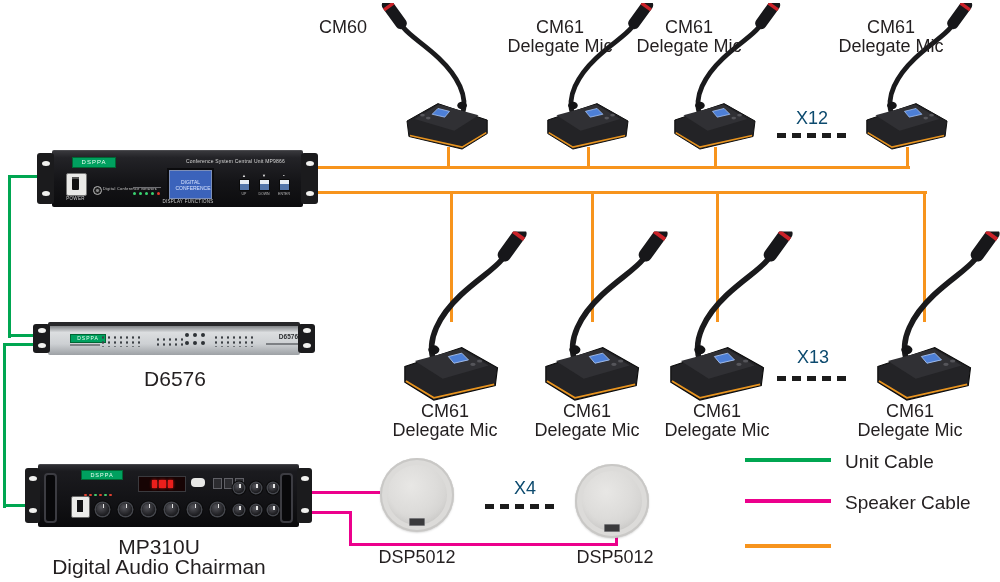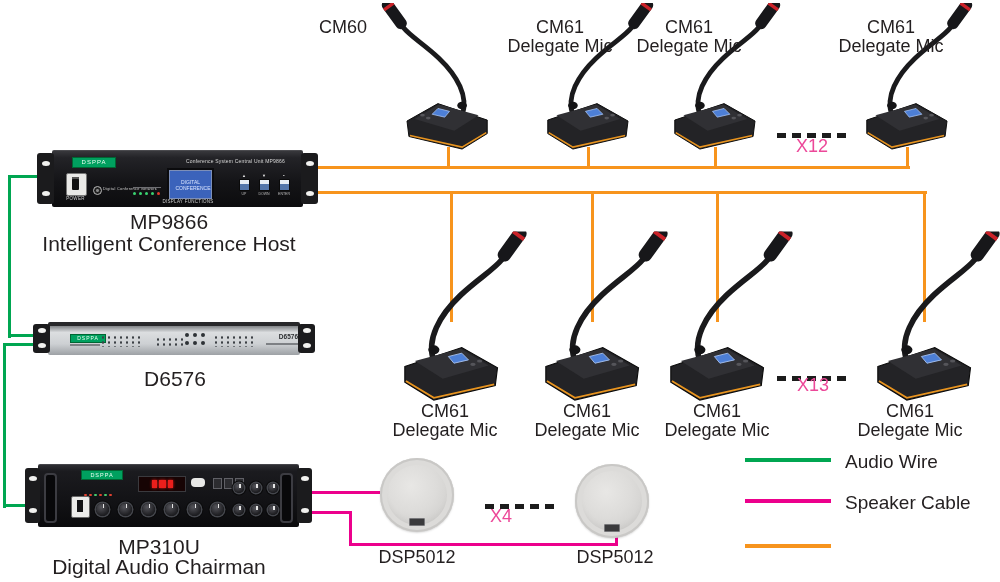--- a/index.html
+++ b/index.html
@@ -9,21 +9,21 @@
   
   .wire{position:absolute;z-index:1;}
   .wire-audio{background:var(--green,#00A651);}
   .wire-speaker{background:var(--pink,#EC008C);}
   .wire-dcn{background:var(--orange,#F7941D);}
   .dash{position:absolute;z-index:1;height:5px;
         background:repeating-linear-gradient(90deg,#1c1c1c 0 9px,transparent 9px 15px);}
   
   .lbl{position:absolute;z-index:3;text-align:center;font-size:18px;line-height:19px;color:#231F20;}
   .lbl.big{font-size:21px;line-height:21px;}
-  .mult{position:absolute;z-index:3;width:60px;text-align:center;font-size:18px;color:#ec4899;margin-top:28px;}
+  .mult{position:absolute;z-index:3;width:60px;text-align:center;font-size:18px;color:#0c4a6e;}
   .legend-label{position:absolute;z-index:3;font-size:19px;color:#231F20;}
   
   .speaker{position:absolute;z-index:2;width:74px;height:74px;border-radius:50%;
     background:radial-gradient(circle at 42% 38%, #e8e7e5 0%, #dddcda 40%, #d2d1cf 68%, #c3c2c0 100%);
     box-shadow:inset 0 0 0 2px #c9c8c6, inset 0 0 0 7px #dcdbd9, inset 0 -6px 10px rgba(0,0,0,.10), 0 1px 2px rgba(0,0,0,.15);}
   .speaker .badge{position:absolute;left:50%;bottom:6px;transform:translateX(-50%);
     width:14px;height:6px;background:#3a3a3c;border:1px solid #77777a;border-radius:1px;}
   
   .rack{position:absolute;z-index:2;}
   .ear{position:absolute;width:17px;background:#1b1b1d;border-radius:3px;z-index:3;}
@@ -134,21 +134,21 @@
   <div class="wire wire-speaker" style="left:310px;top:511px;width:42px;height:3px"></div>
   <div class="wire wire-speaker" style="left:349px;top:511px;width:3px;height:35px"></div>
   <div class="wire wire-speaker" style="left:349px;top:543px;width:269px;height:3px"></div>
   <div class="wire wire-speaker" style="left:615px;top:529px;width:3px;height:17px"></div>
 
   <div class="dash" style="left:777px;top:133px;width:72px"></div>
   <div class="dash" style="left:777px;top:376px;width:70px"></div>
   <div class="dash" style="left:485px;top:504px;width:72px"></div>
   <div class="mult" style="left:782px;top:108px">X12</div>
   <div class="mult" style="left:783px;top:347px">X13</div>
-  <div class="mult" style="left:471px;top:478px">X4</div>
+  <div class="mult" style="left:495px;top:478px">X4</div>
 
   <div class="mic flip" style="left:378px;top:3px">
     <svg width="116" height="150" viewBox="0 0 120 155">
         <use href="#micsym"></use>
       </svg>
   </div>
   <div class="mic" style="left:541px;top:3px">
     <svg width="116" height="150" viewBox="0 0 120 155">
         <use href="#micsym"></use>
       </svg>
@@ -253,24 +253,20 @@
         <div class="hbtn-glyph">▼</div>
         <div class="hbtn"></div>
         <div class="hbtn-name">DOWN</div>
       </div>
       <div class="hbtn-group" style="left:226px;top:22px">
         <div class="hbtn-glyph">▪</div>
         <div class="hbtn"></div>
         <div class="hbtn-name">ENTER</div>
       </div>
     </div>
-  </div>
-  <div class="lbl big" style="left:29px;top:211px;width:280px;line-height:22px">
-    <div>MP9866</div>
-      <div>Intelligent Conference Host</div>
   </div>
 
   <div class="rack sup" style="left:33px;top:321px;width:282px;height:35px">
     <div class="ear" style="left:0;top:3px;height:29px">
       <span class="hole" style="top:4px"></span>
         <span class="hole" style="top:19px"></span>
     </div>
     <div class="ear" style="right:0;top:3px;height:29px">
       <span class="hole" style="top:4px"></span>
         <span class="hole" style="top:19px"></span>
@@ -347,18 +343,18 @@
   <div class="speaker" style="left:380px;top:458px">
     <div class="badge"></div>
   </div>
   <div class="speaker" style="left:575px;top:464px">
     <div class="badge"></div>
   </div>
   <div class="lbl" style="left:357px;top:548px;width:120px">DSP5012</div>
   <div class="lbl" style="left:555px;top:548px;width:120px">DSP5012</div>
 
   <div class="legend-swatch wire-audio" style="left:745px;top:458px"></div>
-  <div class="legend-label" style="left:845px;top:451px">Audio Wire</div>
+  <div class="legend-label" style="left:845px;top:451px">Unit Cable</div>
   <div class="legend-swatch wire-speaker" style="left:745px;top:499px"></div>
   <div class="legend-label" style="left:845px;top:492px">Speaker Cable</div>
   <div class="legend-swatch wire-dcn" style="left:745px;top:544px"></div>
 
 </div>
 
 </body></html>

